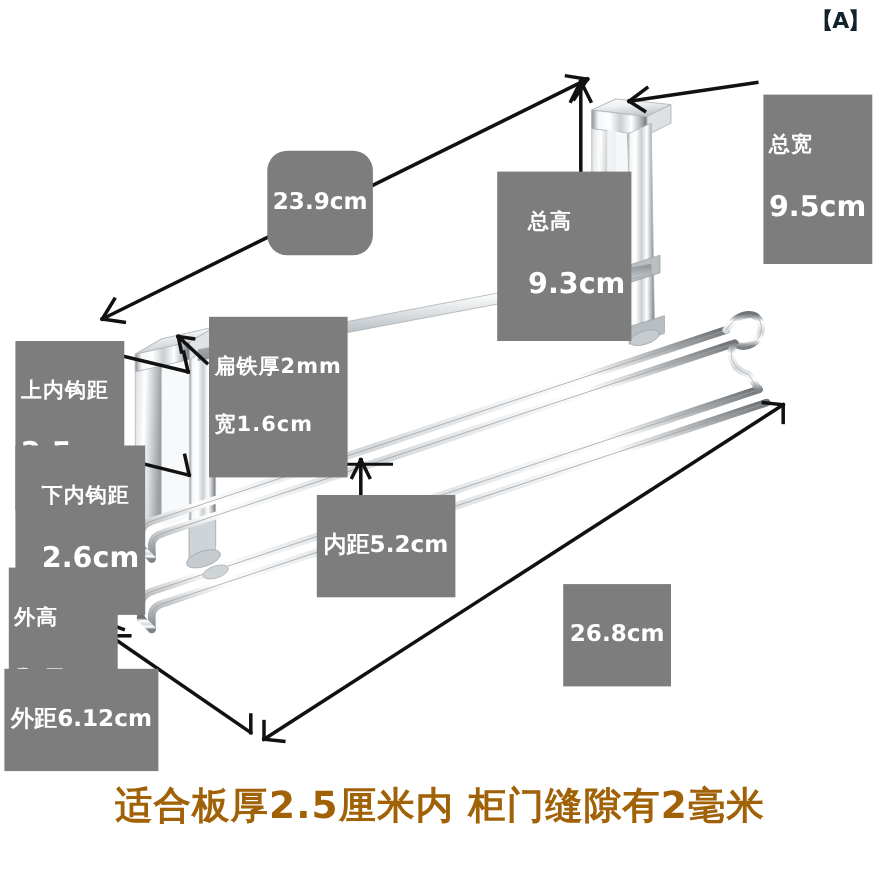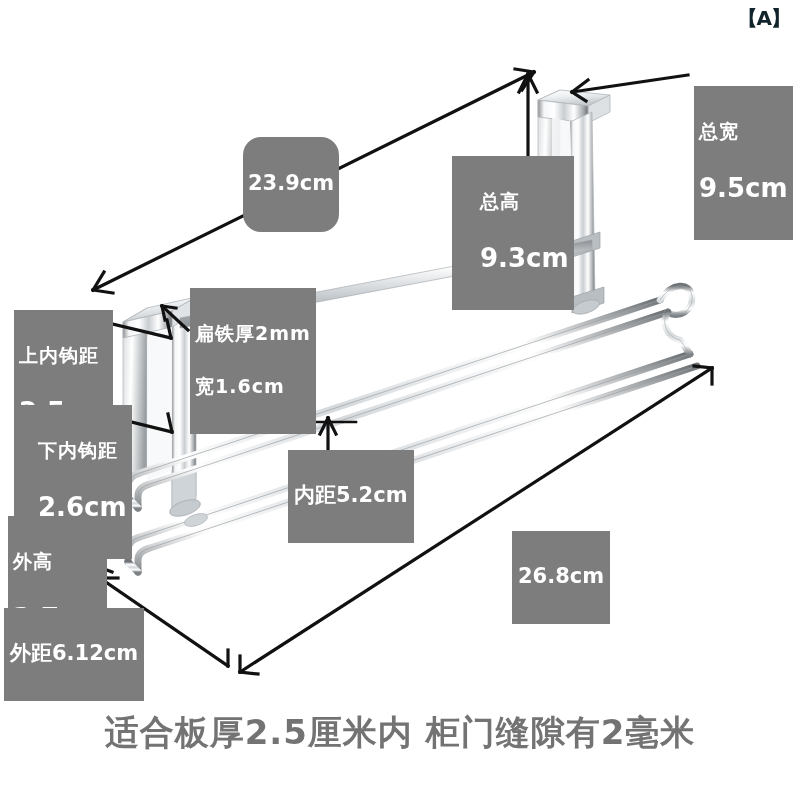--- a/index.html
+++ b/index.html
@@ -16,21 +16,21 @@
   .dim-label{position:absolute;background:#7d7d7d;color:#ffffff;font-weight:bold;
              line-height:1.04;text-align:left;padding:3px 5px 4px 5px;
              white-space:pre;letter-spacing:0px;}
   .dim-label.one-line{padding:2px 6px 3px 6px;}
   .dl-cn{font-size:19px;display:block;letter-spacing:1px;}
   .dl-num{font-size:26px;display:block;letter-spacing:0px;}
   .dl-inline{font-size:21px;display:block;letter-spacing:0px;}
 
   
   .caption{position:absolute;left:0;top:710px;width:800px;text-align:center;
-           font-size:34px;font-weight:bold;color:#737373;letter-spacing:1px;
+           font-size:34px;font-weight:bold;color:#a16207;letter-spacing:1px;
            font-family:"DejaVu Sans","Liberation Sans",sans-serif;}
 
   
   svg.layer{position:absolute;left:0;top:0;width:800px;height:800px;overflow:visible;}
   svg.layer *{vector-effect:none;}
 </style>
 </head>
 <body>
 
 <div id="stage">

